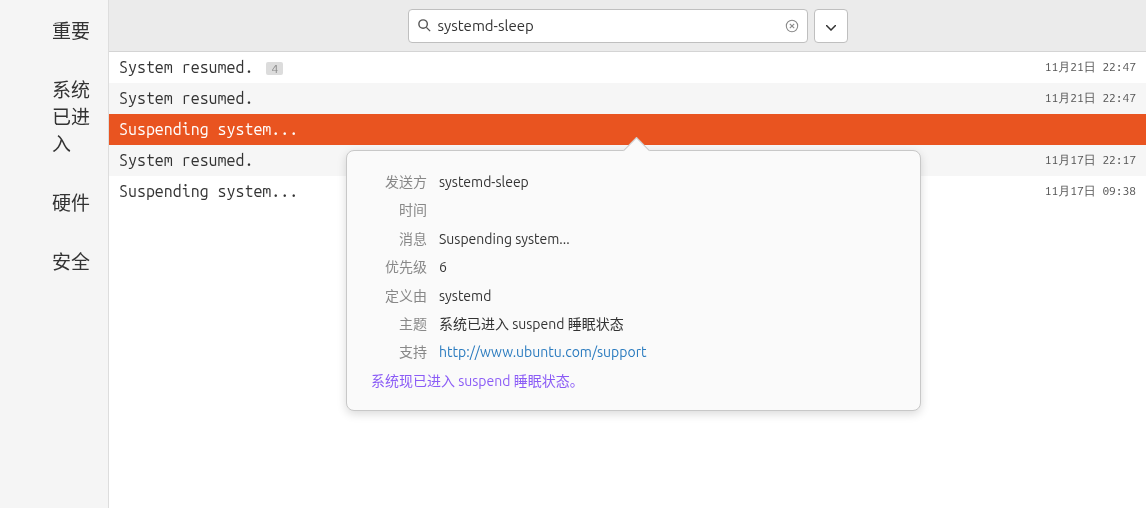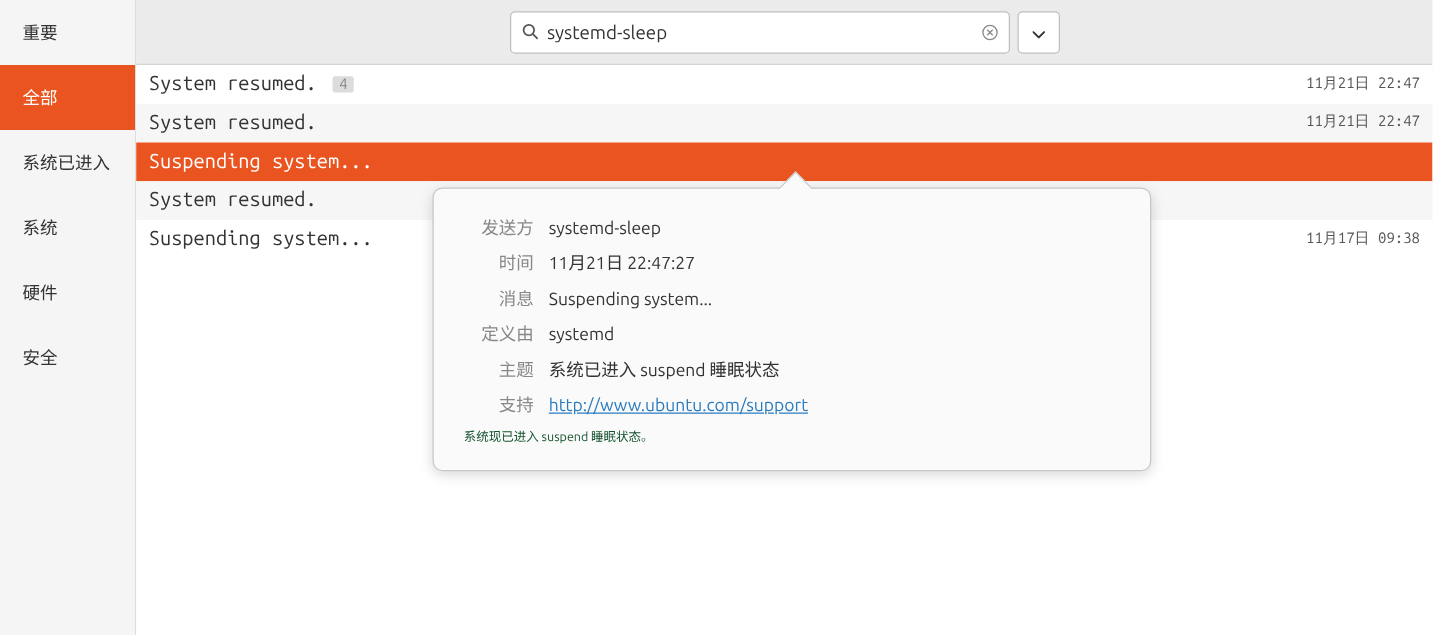--- a/index.html
+++ b/index.html
@@ -15,21 +15,22 @@
     .sidebar {
       width: 109px;
       background: #f5f5f5;
       border-right: 1px solid #ddd;
       flex-shrink: 0;
     }
     .sidebar-item {
       padding: 16px 18px;
       cursor: pointer;
       color: #333;
-      font-size: 14px;
+      font-size: 19px;
+      margin-left: 34px;
     }
     .sidebar-item.active { background: #e95420; color: #fff; }
     .main {
       flex: 1;
       display: flex;
       flex-direction: column;
       position: relative;
     }
     .topbar {
       height: 52px;
@@ -69,21 +70,21 @@
       border-radius: 4px;
       margin-left: 6px;
       display: flex;
       align-items: center;
       justify-content: center;
       cursor: pointer;
     }
     .log-list { flex: 1; background: #fff; }
     .log-row {
       display: flex;
-      align-items: flex-start;
+      align-items: flex-end;
       padding: 6px 10px;
       font-family: "Ubuntu Mono", "Courier New", monospace;
       font-size: 16px;
       color: #333;
       border-bottom: 1px solid transparent;
     }
     .log-row:nth-child(even) { background: #f6f6f6; }
     .log-row.selected {
       background: #e95420;
       color: #fff;
@@ -139,39 +140,36 @@
     .popover-label {
       width: 56px;
       text-align: right;
       color: #888;
       margin-right: 12px;
       flex-shrink: 0;
     }
     .popover-value { color: #333; }
     .popover-link {
       color: #2a7bbf;
-      text-decoration: underline;
       cursor: pointer;
     }
     .popover-body {
       margin-top: 4px;
-      font-size: 10px;
-      color: #14532d;
+      font-size: 14px;
+      color: #8b5cf6;
       padding-left: 0;
     }
   </style>
 </head>
 <body>
 
 <div class="container">
   <div class="sidebar">
     <div class="sidebar-item">重要</div>
-    <div class="sidebar-item active">全部</div>
     <div class="sidebar-item">系统已进入</div>
-    <div class="sidebar-item">系统</div>
     <div class="sidebar-item">硬件</div>
     <div class="sidebar-item">安全</div>
   </div>
 
   <div class="main">
     <div class="topbar">
       <div class="search-group">
         <div class="search-box">
           <span class="search-icon">
             <svg width="15" height="15" viewBox="0 0 16 16">
@@ -206,39 +204,43 @@
       <div class="log-row">
         <span class="log-msg">System resumed.</span>
         <span class="log-date">11月21日 22:47</span>
       </div>
       <div class="log-row selected">
         <span class="log-msg">Suspending system...</span>
         <span class="log-date"></span>
       </div>
       <div class="log-row">
         <span class="log-msg">System resumed.</span>
+        <span class="log-date">11月17日 22:17</span>
       </div>
       <div class="log-row">
         <span class="log-msg">Suspending system...</span>
         <span class="log-date">11月17日 09:38</span>
       </div>
     </div>
 
     <div class="popover">
       <div class="popover-row">
         <div class="popover-label">发送方</div>
         <div class="popover-value">systemd-sleep</div>
       </div>
       <div class="popover-row">
         <div class="popover-label">时间</div>
-        <div class="popover-value">11月21日 22:47:27</div>
       </div>
       <div class="popover-row">
         <div class="popover-label">消息</div>
         <div class="popover-value">Suspending system...</div>
+      </div>
+      <div class="popover-row">
+        <div class="popover-label">优先级</div>
+        <div class="popover-value">6</div>
       </div>
       <div class="popover-row">
         <div class="popover-label">定义由</div>
         <div class="popover-value">systemd</div>
       </div>
       <div class="popover-row">
         <div class="popover-label">主题</div>
         <div class="popover-value">系统已进入 suspend 睡眠状态</div>
       </div>
       <div class="popover-row">

